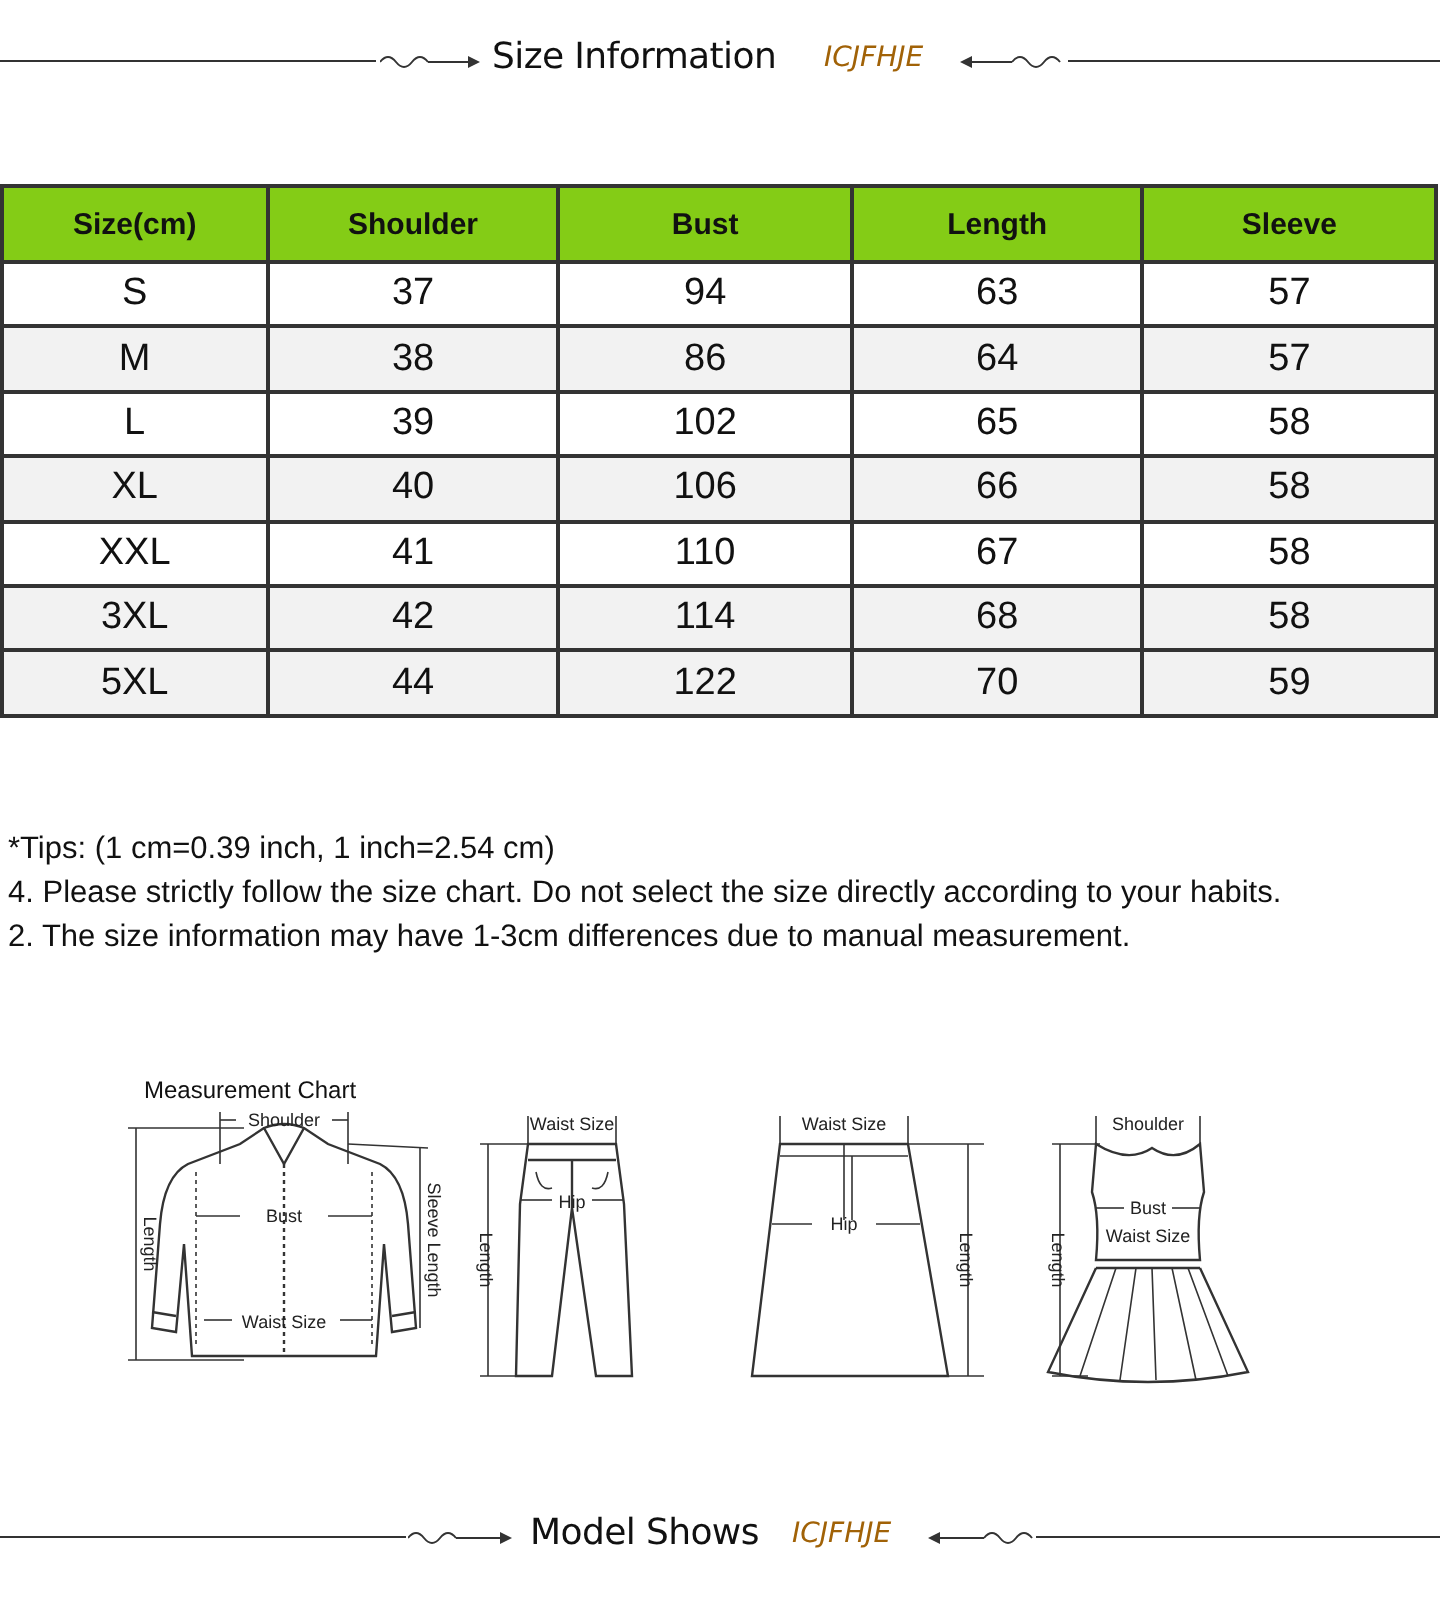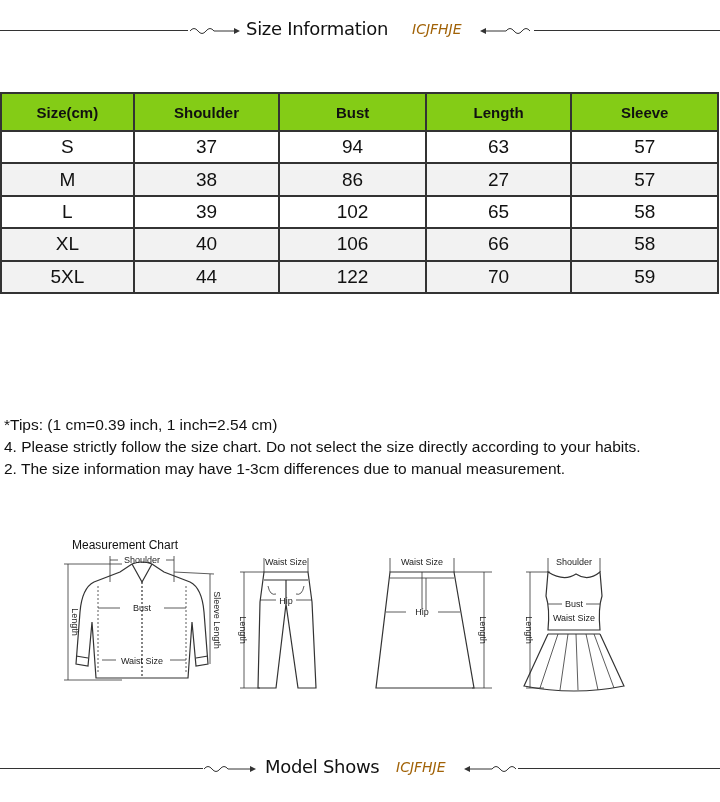--- a/index.html
+++ b/index.html
@@ -61,35 +61,49 @@
       <td>S</td>
       <td>37</td>
       <td>94</td>
       <td>63</td>
       <td>57</td>
     </tr>
     <tr class="alt">
       <td>M</td>
       <td>38</td>
       <td>86</td>
-      <td>27</td>
+      <td>64</td>
       <td>57</td>
     </tr>
     <tr>
       <td>L</td>
       <td>39</td>
       <td>102</td>
       <td>65</td>
       <td>58</td>
     </tr>
     <tr class="alt">
       <td>XL</td>
       <td>40</td>
       <td>106</td>
       <td>66</td>
+      <td>58</td>
+    </tr>
+    <tr>
+      <td>XXL</td>
+      <td>41</td>
+      <td>110</td>
+      <td>67</td>
+      <td>58</td>
+    </tr>
+    <tr class="alt">
+      <td>3XL</td>
+      <td>42</td>
+      <td>114</td>
+      <td>68</td>
       <td>58</td>
     </tr>
     <tr class="alt">
       <td>5XL</td>
       <td>44</td>
       <td>122</td>
       <td>70</td>
       <td>59</td>
     </tr>
   </tbody>

